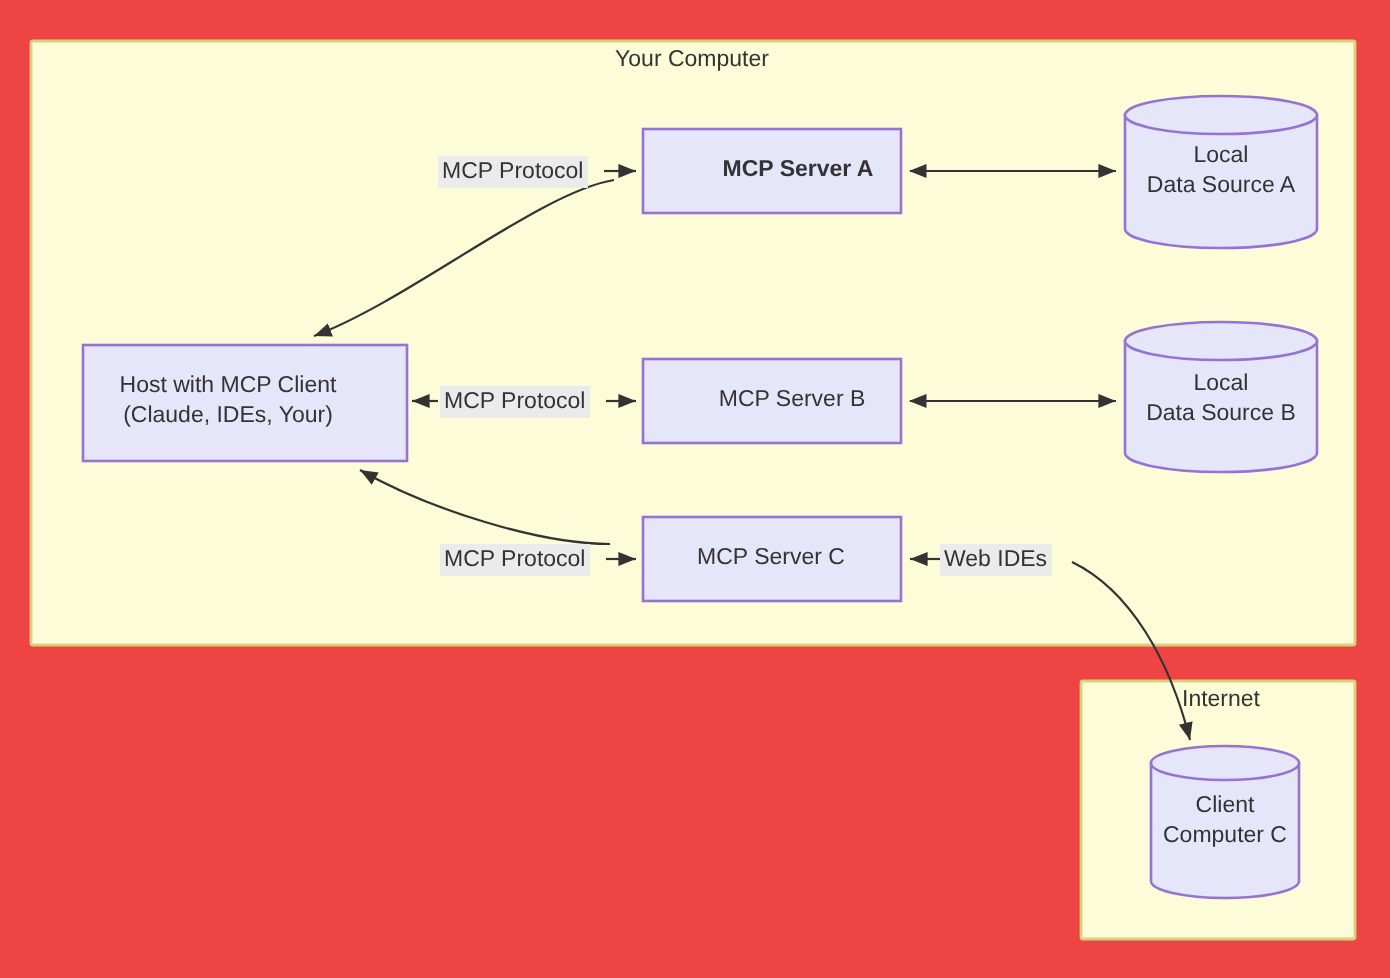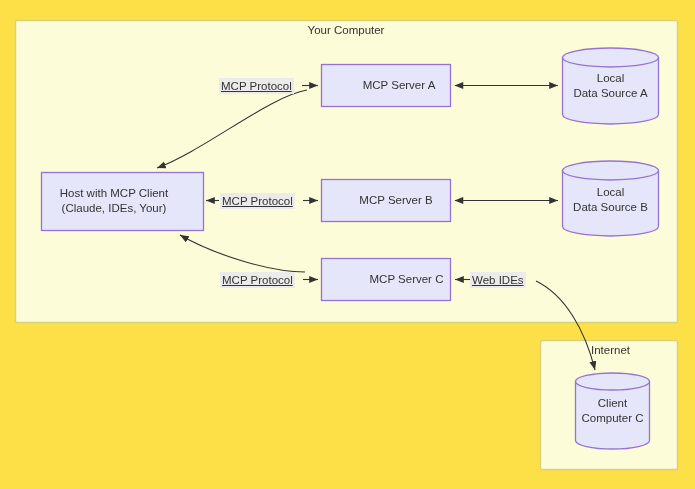--- a/index.html
+++ b/index.html
@@ -4,21 +4,21 @@
 <style>
   html, body {
     margin: 0;
     padding: 0;
     background: #ffffff;
   }
   #canvas {
     position: relative;
     width: 695px;
     height: 489px;
-    background: #fde047;
+    background: #ef4444;
     font-family: "Liberation Sans", sans-serif;
     overflow: hidden;
   }
   svg.layer {
     position: absolute;
     left: 0;
     top: 0;
     width: 695px;
     height: 489px;
     overflow: visible;
@@ -40,21 +40,20 @@
     pointer-events: none;
   }
   .edge-label {
     position: absolute;
     font-size: 11.5px;
     color: #333333;
     background: #ebebeb;
     padding: 1px 2px;
     white-space: nowrap;
     line-height: 14px;
-    text-decoration: underline;
   }
 </style>
 </head>
 <body>
 
 <div id="canvas">
 
   <svg class="layer" viewBox="0 0 695 489">
     <defs>
       <marker id="arrow-end" markerWidth="9" markerHeight="9" refX="8" refY="3.2" orient="auto" markerUnits="strokeWidth">
@@ -113,29 +112,29 @@
 
   <div class="container-title" style="left:15px; top:24px; width:662px;">Your Computer</div>
 
   <div class="container-title" style="left:540px; top:344px; width:141px;">Internet</div>
 
   <div class="node-label" style="left:41px; top:186px; width:146px;">
     <div>Host with MCP Client</div>
     <div>(Claude, IDEs, Your)</div>
   </div>
 
-  <div class="node-label" style="left:321px; top:78px; width:156px;">
+  <div class="node-label" style="left:321px; top:78px; width:156px;font-weight:bold;">
     <div>MCP Server A</div>
   </div>
 
   <div class="node-label" style="left:321px; top:193px; width:150px;">
     <div>MCP Server B</div>
   </div>
 
-  <div class="node-label" style="left:321px; top:272px; width:129px;padding-left:21px;">
+  <div class="node-label" style="left:321px; top:272px; width:129px;">
     <div>MCP Server C</div>
   </div>
 
   <div class="node-label" style="left:557px; top:71px; width:107px;">
     <div>Local</div>
     <div>Data Source A</div>
   </div>
 
   <div class="node-label" style="left:557px; top:185px; width:107px;">
     <div>Local</div>

